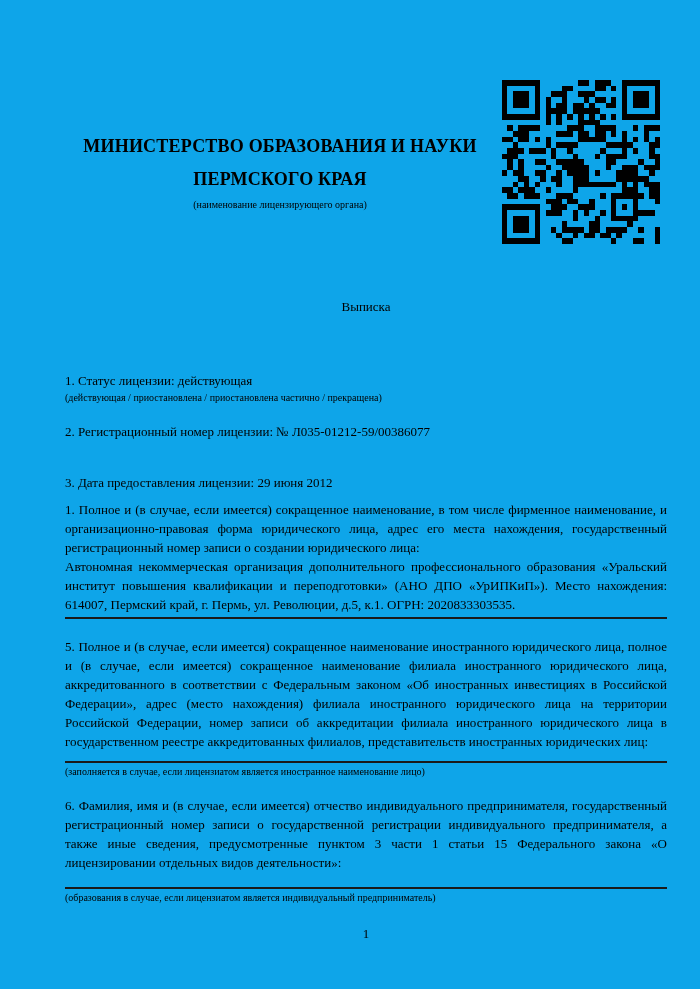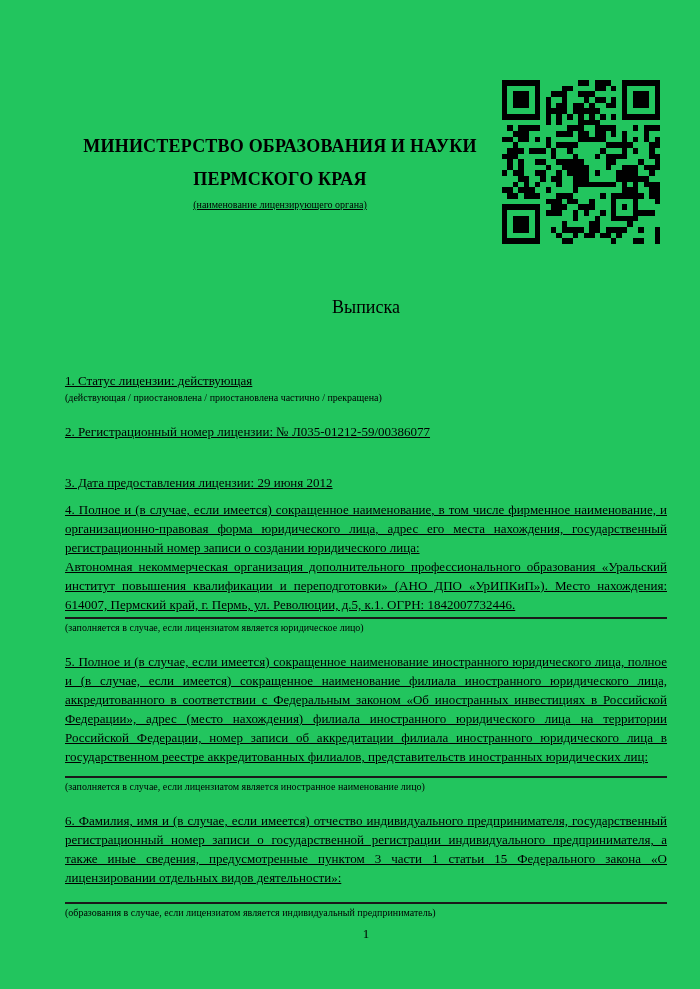--- a/index.html
+++ b/index.html
@@ -3,68 +3,67 @@
 <meta charset="utf-8">
 <style>
   * { margin: 0; padding: 0; box-sizing: border-box; }
   html, body { background: #e8e8e8; }
   body { font-family: "Liberation Serif", serif; color: #000; }
   .page {
     position: relative;
     width: 700px;
     height: 989px;
     margin: 0 auto;
-    background: #22c55e;
+    background: #0ea5e9;
     overflow: hidden;
   }
   .ministry {
     position: absolute;
     top: 130px;
     left: 68px;
     width: 424px;
     text-align: center;
   }
   .ministry-line {
     font-size: 18px;
     font-weight: bold;
     line-height: 33px;
     letter-spacing: 0.2px;
   }
   .ministry-caption {
     font-size: 10px;
     line-height: 13px;
     margin-top: 2px;
-    text-decoration: underline;
   }
   .qr {
     position: absolute;
     top: 80px;
     left: 502px;
     width: 158px;
     height: 164px;
   }
   .qr svg { width: 100%; height: 100%; display: block; }
   .doc-title {
     position: absolute;
     top: 297px;
     left: 65px;
     width: 602px;
     text-align: center;
-    font-size: 18px;
+    font-size: 13px;
     line-height: 20px;
   }
   .content {
     position: absolute;
     top: 371px;
     left: 65px;
     width: 602px;
     font-size: 13px;
     line-height: 19px;
   }
-  .para { text-align: justify; text-decoration: underline; }
+  .para { text-align: justify; }
   .note {
     text-align: left;
     font-size: 10px;
     line-height: 13px;
     margin-top: 1px;
   }
   .rule {
     border-top: 2px solid #1a1a1a;
     height: 0;
   }
@@ -523,24 +522,23 @@
 
     <div class="item item-2">
       <div class="para">2. Регистрационный номер лицензии: № Л035-01212-59/00386077</div>
     </div>
 
     <div class="item item-3">
       <div class="para">3. Дата предоставления лицензии: 29 июня 2012</div>
     </div>
 
     <div class="item item-4">
-      <div class="para">4. Полное и (в случае, если имеется) сокращенное наименование, в том числе фирменное наименование, и организационно-правовая форма юридического лица, адрес его места нахождения, государственный регистрационный номер записи о создании юридического лица:</div>
-      <div class="para">Автономная некоммерческая организация дополнительного профессионального образования «Уральский институт повышения квалификации и переподготовки» (АНО ДПО «УрИПКиП»). Место нахождения: 614007, Пермский край, г. Пермь, ул. Революции, д.5, к.1. ОГРН: 1842007732446.</div>
+      <div class="para">1. Полное и (в случае, если имеется) сокращенное наименование, в том числе фирменное наименование, и организационно-правовая форма юридического лица, адрес его места нахождения, государственный регистрационный номер записи о создании юридического лица:</div>
+      <div class="para">Автономная некоммерческая организация дополнительного профессионального образования «Уральский институт повышения квалификации и переподготовки» (АНО ДПО «УрИПКиП»). Место нахождения: 614007, Пермский край, г. Пермь, ул. Революции, д.5, к.1. ОГРН: 2020833303535.</div>
       <div class="rule"></div>
-      <div class="note">(заполняется в случае, если лицензиатом является юридическое лицо)</div>
     </div>
 
     <div class="item item-5">
       <div class="para">5. Полное и (в случае, если имеется) сокращенное наименование иностранного юридического лица, полное и (в случае, если имеется) сокращенное наименование филиала иностранного юридического лица, аккредитованного в соответствии с Федеральным законом «Об иностранных инвестициях в Российской Федерации», адрес (место нахождения) филиала иностранного юридического лица на территории Российской Федерации, номер записи об аккредитации филиала иностранного юридического лица в государственном реестре аккредитованных филиалов, представительств иностранных юридических лиц:</div>
       <div class="rule"></div>
       <div class="note">(заполняется в случае, если лицензиатом является иностранное наименование лицо)</div>
     </div>
 
     <div class="item item-6">
       <div class="para">6. Фамилия, имя и (в случае, если имеется) отчество индивидуального предпринимателя, государственный регистрационный номер записи о государственной регистрации индивидуального предпринимателя, а также иные сведения, предусмотренные пунктом 3 части 1 статьи 15 Федерального закона «О лицензировании отдельных видов деятельности»:</div>

